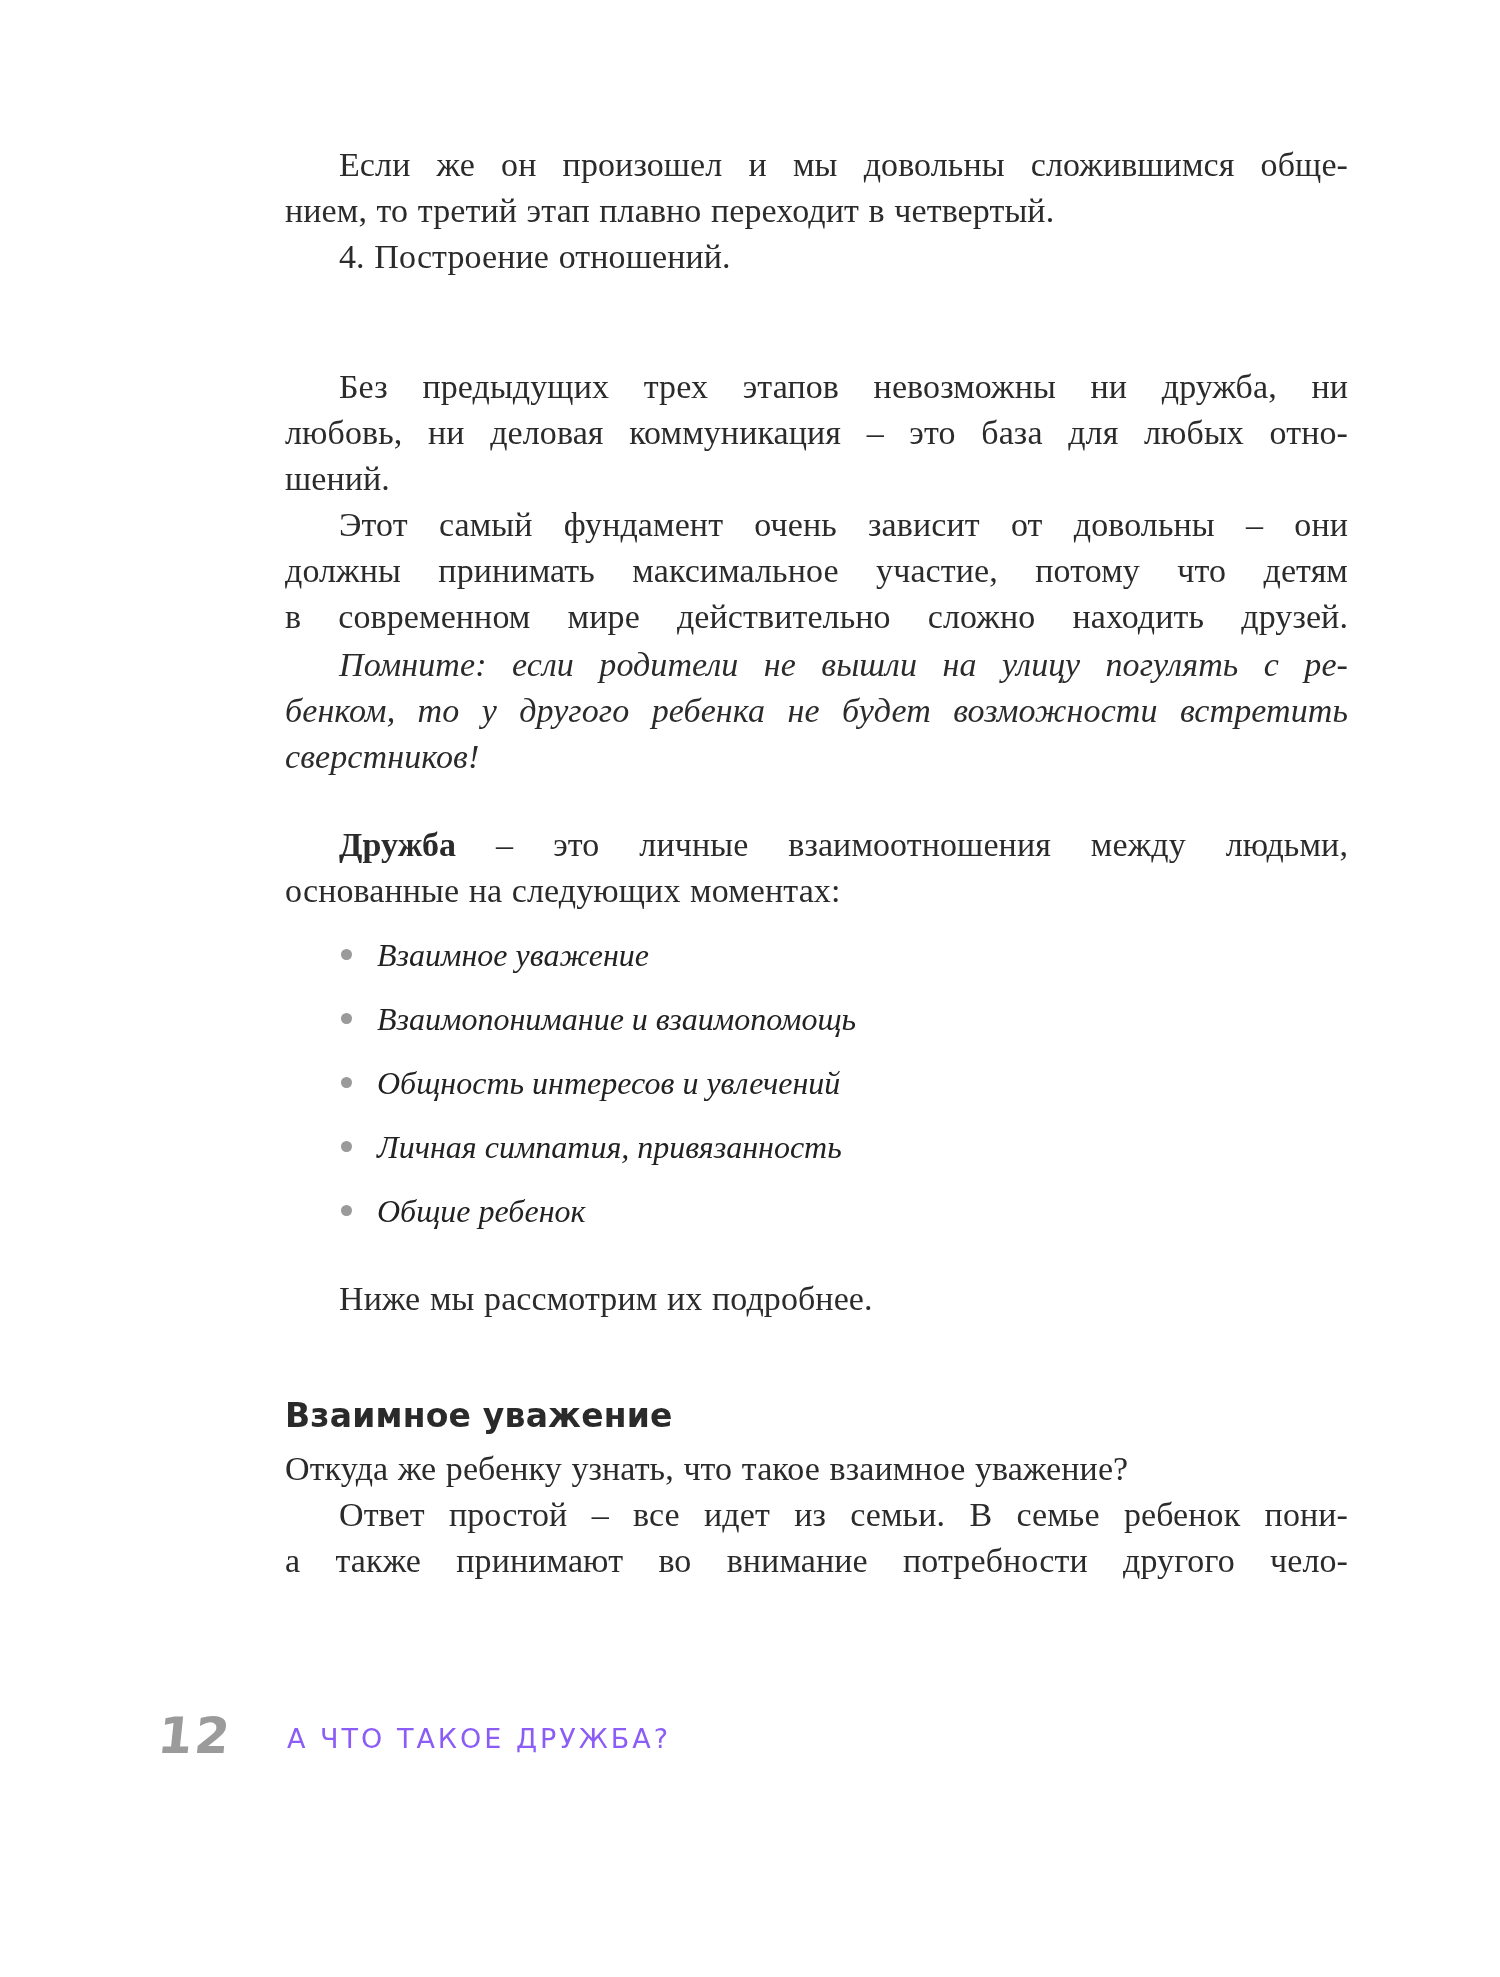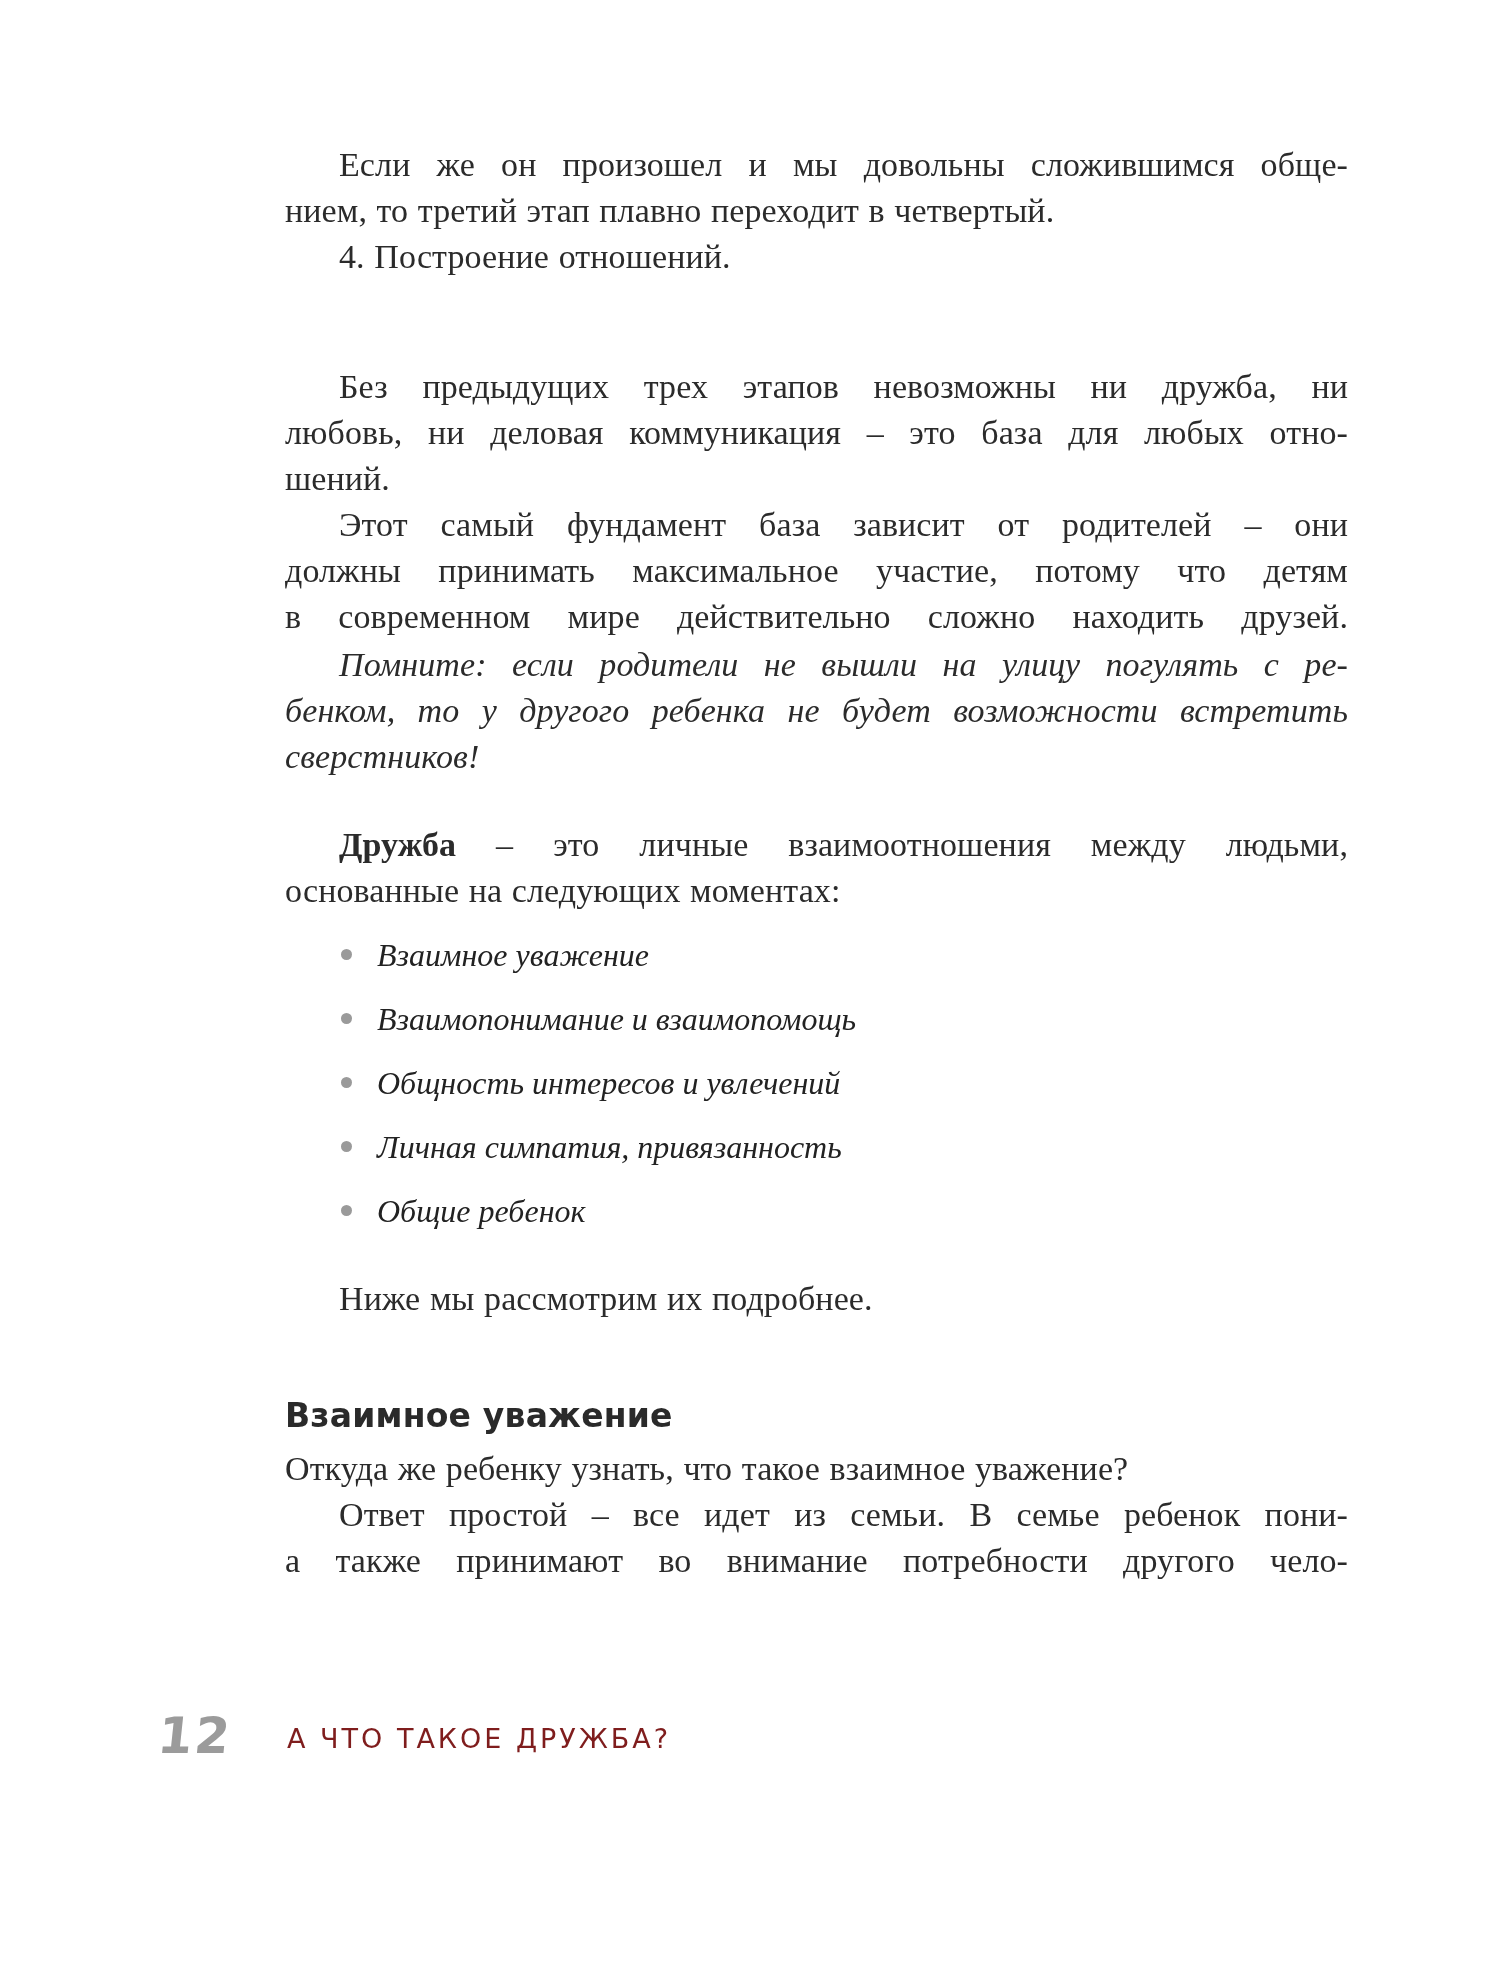--- a/index.html
+++ b/index.html
@@ -94,21 +94,21 @@
     letter-spacing: 2px;
     transform: skewX(-6deg);
   }
   .footer-title {
     position: absolute;
     left: 287px;
     top: 1722px;
     font-family: "DejaVu Sans", "Liberation Sans", sans-serif;
     font-size: 27px;
     line-height: 34px;
-    color: #7f1d1d;
+    color: #8b5cf6;
     letter-spacing: 3px;
     text-transform: uppercase;
     font-weight: normal;
   }
 </style>
 </head>
 <body>
 
 <div class="page">
 
@@ -118,21 +118,21 @@
     <p class="p indent">4. Построение отношений.</p>
   </div>
 
   <div class="column" style="top:364px;">
     <p class="p" style="text-indent:54px; text-align-last:justify;">Без предыдущих трех этапов невозможны ни дружба, ни</p>
     <p class="p" style="text-align-last:justify;">любовь, ни деловая коммуникация – это база для любых отно-</p>
     <p class="p">шений.</p>
   </div>
 
   <div class="column" style="top:502px;">
-    <p class="p" style="text-indent:54px; text-align-last:justify;">Этот самый фундамент база зависит от родителей – они</p>
+    <p class="p" style="text-indent:54px; text-align-last:justify;">Этот самый фундамент очень зависит от довольны – они</p>
     <p class="p" style="text-align-last:justify;">должны принимать максимальное участие, потому что детям</p>
     <p class="p" style="text-align-last:justify;">в современном мире действительно сложно находить друзей.</p>
   </div>
 
   <div class="column" style="top:642px;font-style:italic;">
     <p class="p" style="text-indent:54px; text-align-last:justify;">Помните: если родители не вышли на улицу погулять с ре-</p>
     <p class="p" style="text-align-last:justify;">бенком, то у другого ребенка не будет возможности встретить</p>
     <p class="p">сверстников!</p>
   </div>
 

